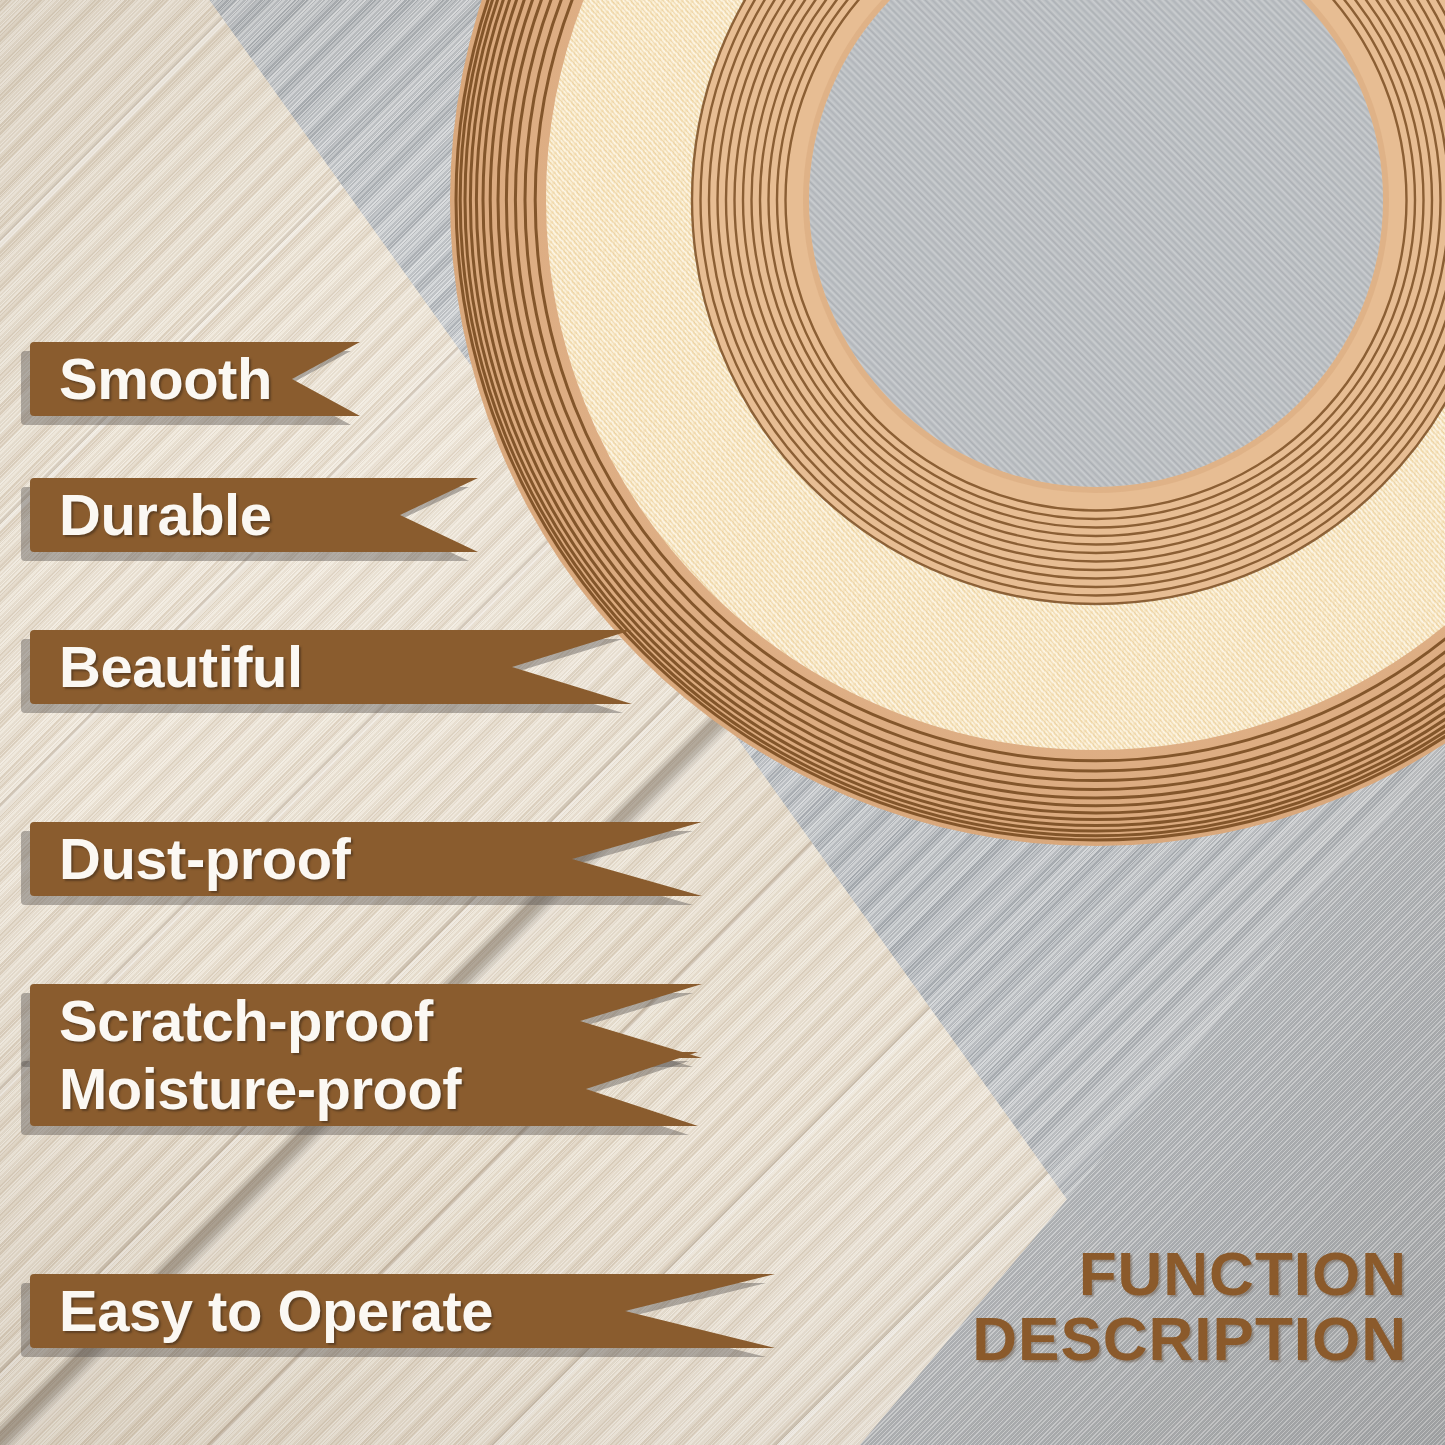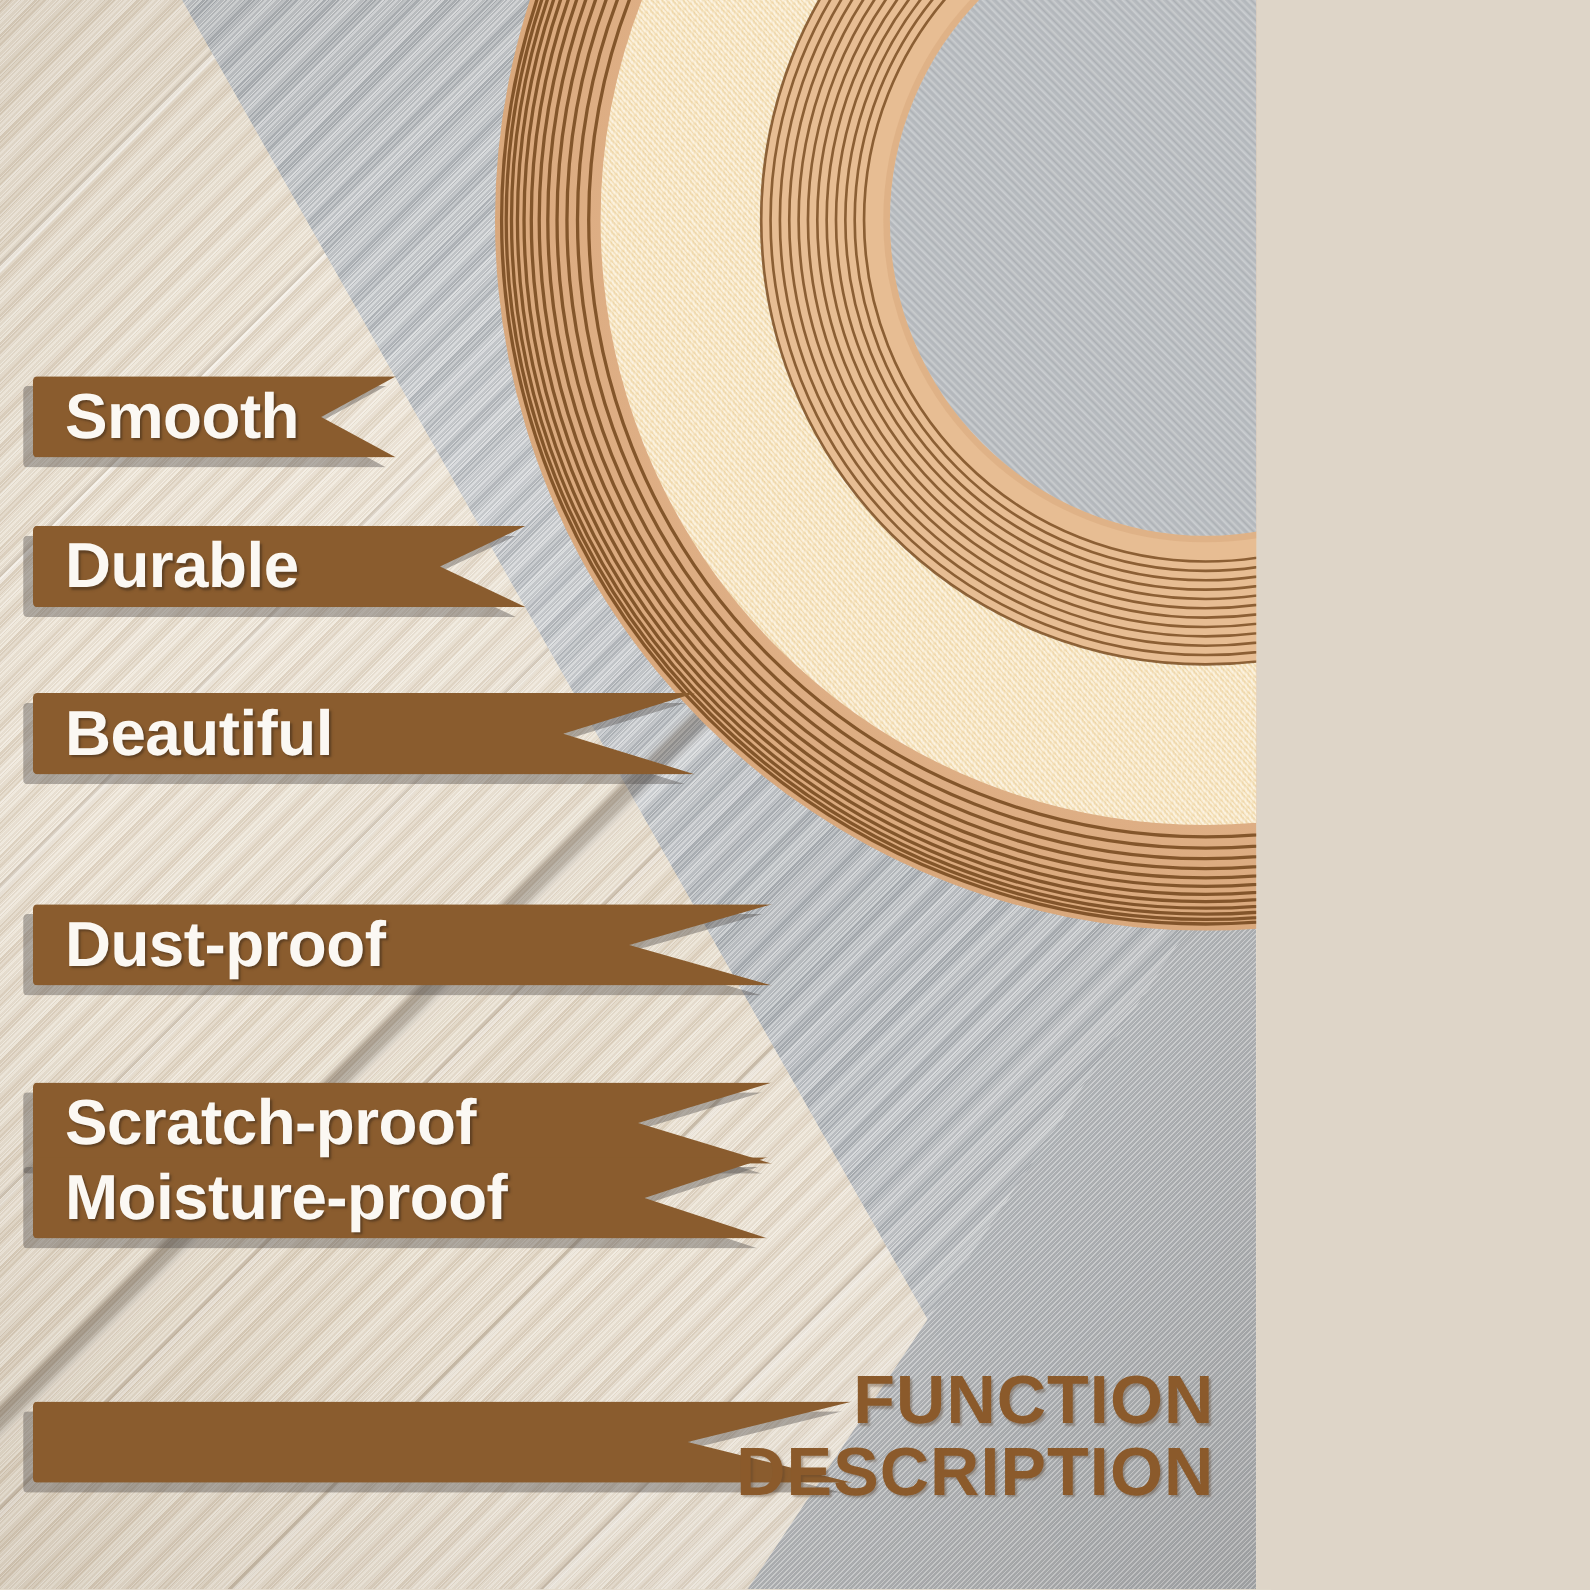--- a/index.html
+++ b/index.html
@@ -5,21 +5,21 @@
   * { margin:0; padding:0; box-sizing:border-box; }
   html, body {
     width:1445px; height:1445px;
     overflow:hidden;
     font-family:"Liberation Sans", sans-serif;
     background:#ded5c8;
   }
 
   #stage {
     position:relative;
-    width:1142px; height:1445px;
+    width:1445px; height:1445px;
     overflow:hidden;
     background:#e9e0d2;
   }
 
   
   .bg-layer { position:absolute; inset:0; }
 
   
   .bg-cream {
     background:
@@ -269,20 +269,21 @@
         <span class="banner-label">Scratch-proof</span>
       </div>
       <div class="banner" style="top: 1052px; width: 668px;">
         <div class="banner-shadow" style="clip-path: polygon(0% 0%, 100% 0%, 83.23% 50%, 100% 100%, 0% 100%);"></div>
         <div class="banner-shape" style="background: rgb(138, 92, 46); clip-path: polygon(0% 0%, 100% 0%, 83.23% 50%, 100% 100%, 0% 100%);"></div>
         <span class="banner-label">Moisture-proof</span>
       </div>
       <div class="banner" style="top: 1274px; width: 745px;">
         <div class="banner-shadow" style="clip-path: polygon(0% 0%, 100% 0%, 79.87% 50%, 100% 100%, 0% 100%);"></div>
         <div class="banner-shape" style="background: rgb(138, 92, 46); clip-path: polygon(0% 0%, 100% 0%, 79.87% 50%, 100% 100%, 0% 100%);"></div>
+        <span class="banner-label">Easy to Operate</span>
       </div>
     </div>
 
   <div id="function-heading">
     <span class="fh-line">FUNCTION</span>
     <span class="fh-line">DESCRIPTION</span>
   </div>
 
 </div>
 

